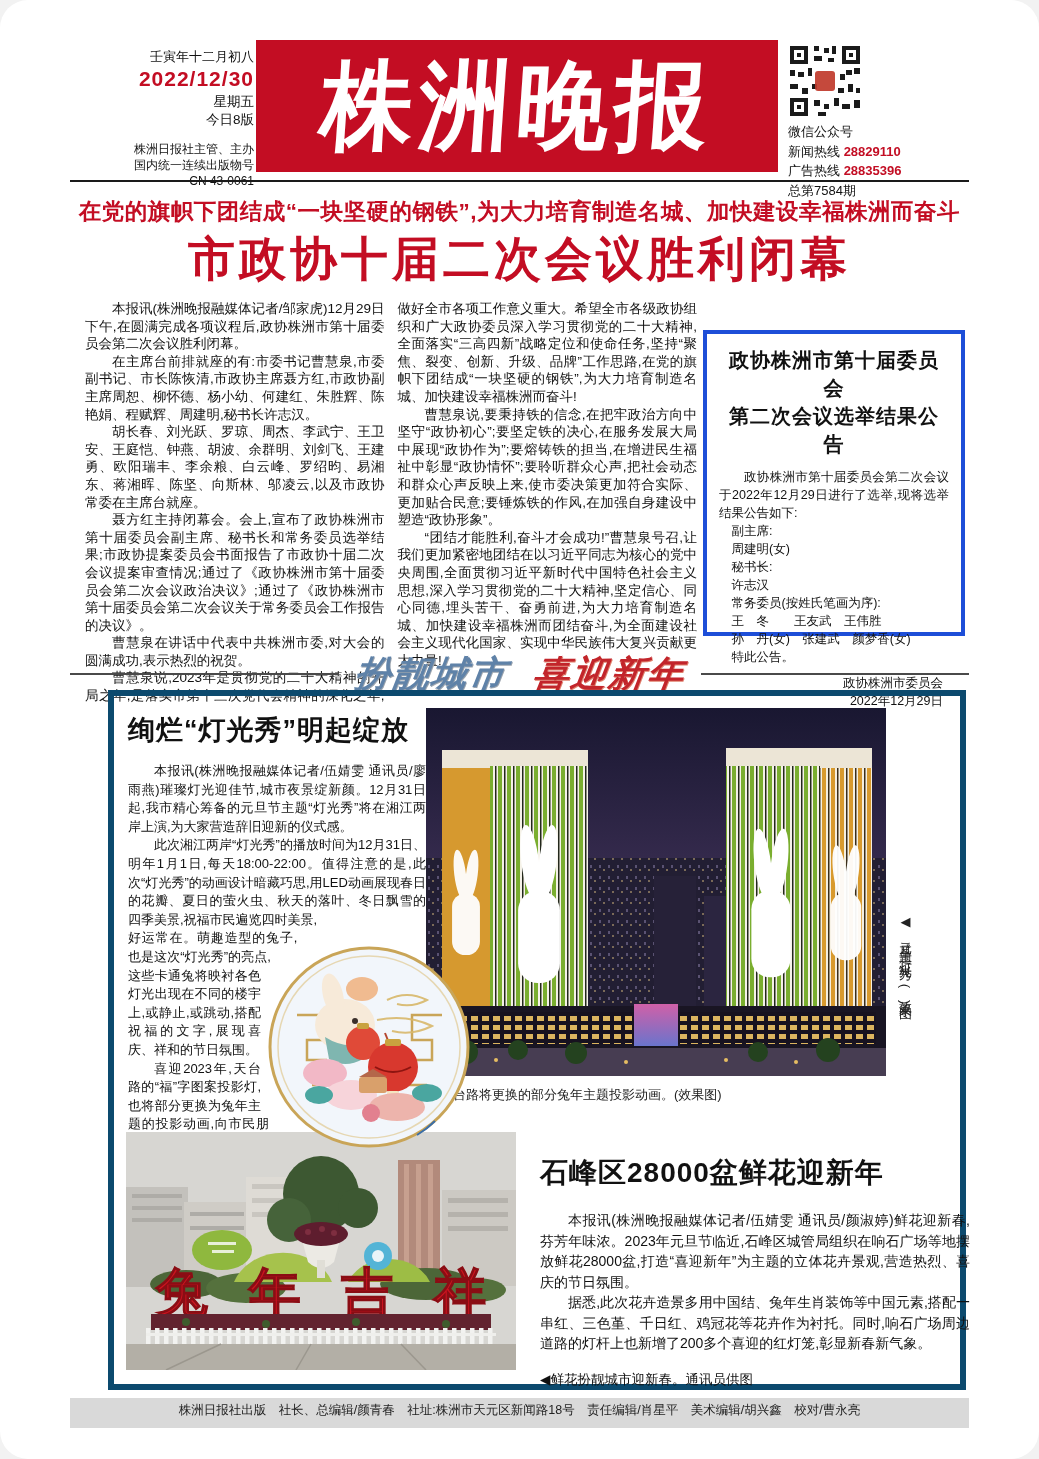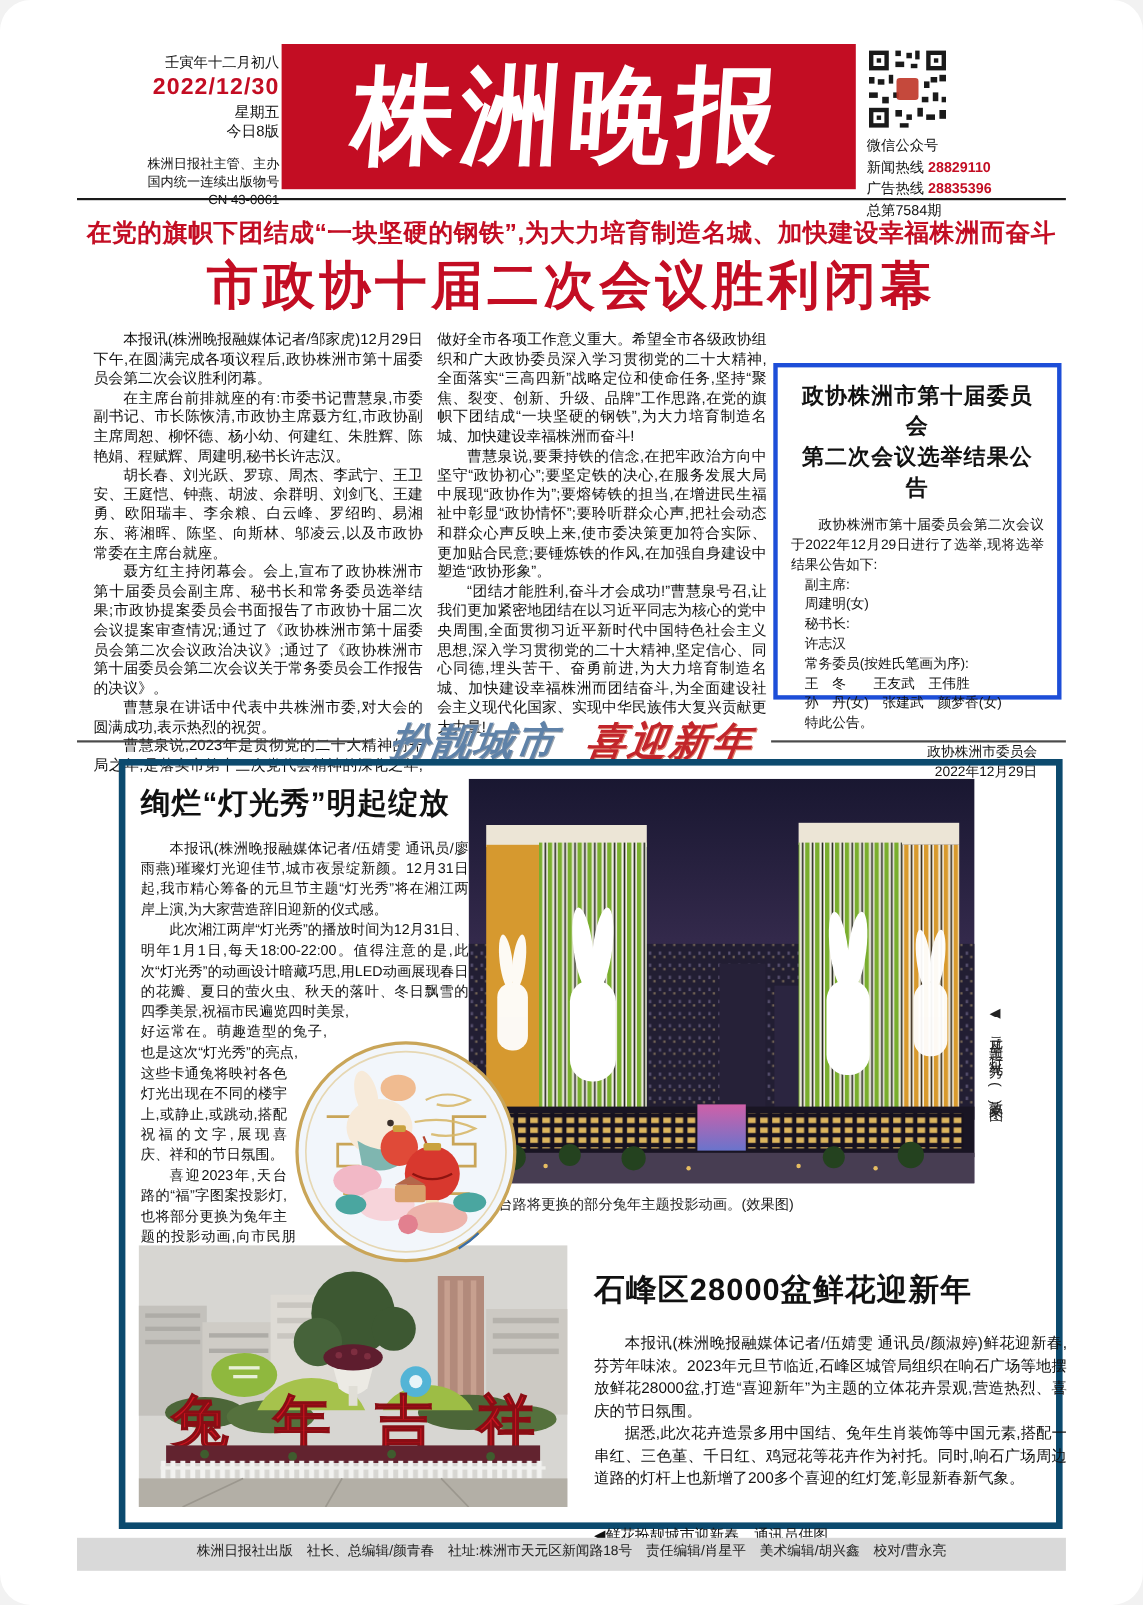--- a/index.html
+++ b/index.html
@@ -57,21 +57,21 @@
   .deco-circle{float:right;width:205px;height:205px;margin:16px -46px 4px 6px;
                shape-outside:circle(50% at 50% 50%);shape-margin:6px;position:relative;z-index:5;}
   .big-image{position:absolute;left:312px;top:12px;width:460px;height:368px;}
   .caption-side{position:absolute;left:782px;top:218px;height:230px;writing-mode:vertical-rl;
                 font-size:13px;letter-spacing:3px;color:#222;}
   .caption-photo{position:absolute;left:316px;top:390px;font-size:13px;color:#222;}
   .flower-photo{position:absolute;left:12px;top:436px;width:390px;height:238px;}
   .flowers-text{position:absolute;left:426px;top:458px;width:430px;}
   .flowers-text h2{margin:0 0 18px 0;font-size:28px;letter-spacing:1px;}
   .flowers-text p{margin:0;font-size:14px;line-height:20.5px;text-align:justify;text-indent:2em;}
-  .flowers-text .caption{margin-top:32px;text-indent:0;font-size:13.5px;}
+  .flowers-text .caption{margin-top:16px;text-indent:0;font-size:13.5px;}
 
   
   .colophon{position:absolute;left:70px;top:1398px;width:899px;height:30px;background:#d9d9d9;
             text-align:center;font-size:12.5px;line-height:24px;color:#222;}
 </style>
 </head>
 <body>
 
 <div class="page">
 

